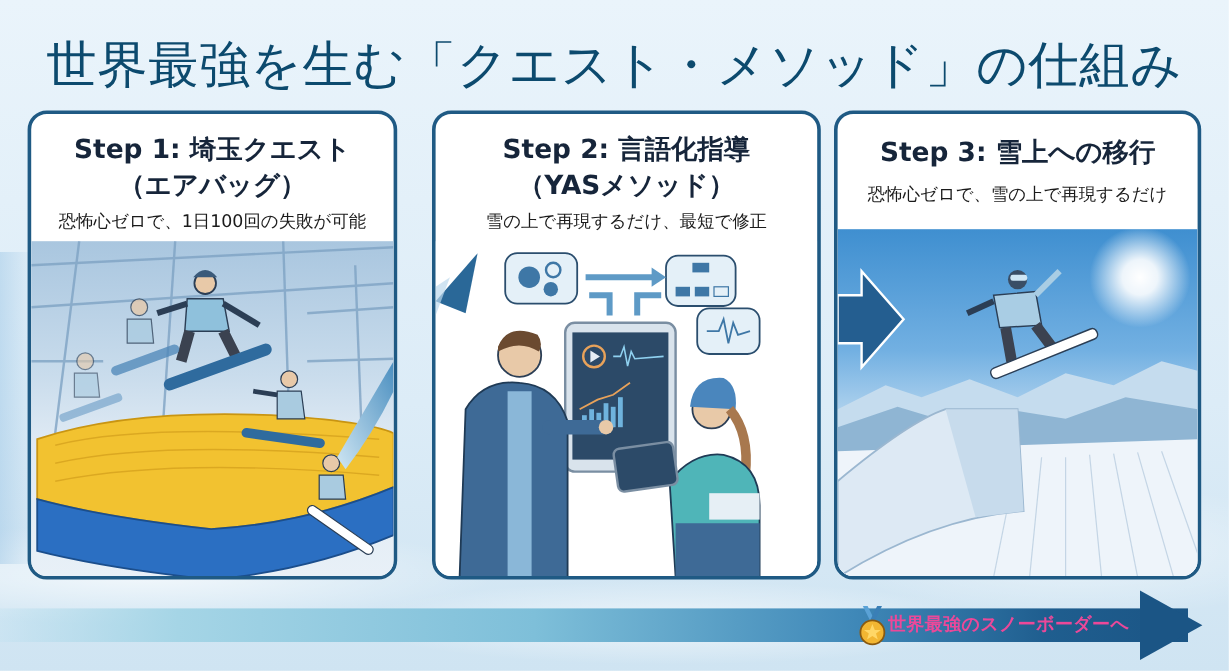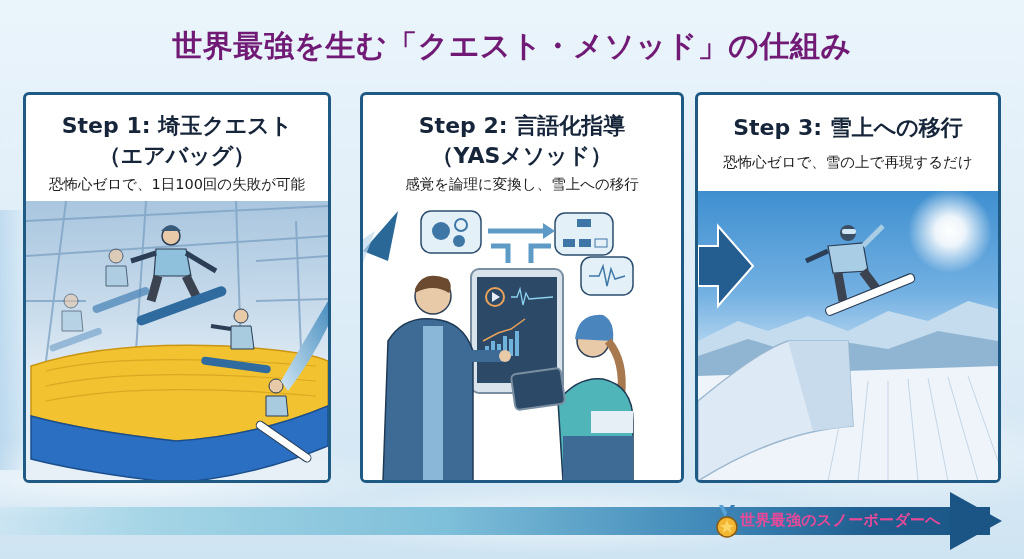--- a/index.html
+++ b/index.html
@@ -15,26 +15,26 @@
       radial-gradient(ellipse 420px 60px at 120px 80px, rgba(255,255,255,0.7), transparent 70%),
       radial-gradient(ellipse 380px 50px at 560px 120px, rgba(255,255,255,0.6), transparent 70%),
       radial-gradient(ellipse 300px 80px at 900px 60px, rgba(255,255,255,0.5), transparent 70%);
   }
   .bg-wave-left {
     position: absolute; left: 0; top: 210px; width: 30px; height: 260px;
     background: linear-gradient(90deg, rgba(160,200,230,0.5), transparent);
   }
   .title {
     position: absolute; left: 0; right: 0; top: 26px;
-    text-align: center; font-size: 30px; font-weight: bold; color: #701a75;
+    text-align: center; font-size: 42px; font-weight: normal; color: #0c4a6e;
     letter-spacing: 0.5px;
   }
   .panel {
     position: absolute; top: 92px; height: 391px;
-    background: #ffffff; border: 3px solid #1f5a84; border-radius: 6px;
+    background: #ffffff; border: 3px solid #1f5a84; border-radius: 16px;
     overflow: hidden;
   }
   .p1 { left: 23px; width: 308px; }
   .p2 { left: 360px; width: 324px; }
   .p3 { left: 695px; width: 306px; }
   .p-head { text-align: center; color: #16253a; }
   .p-title { font-size: 22px; font-weight: bold; line-height: 30px; }
   .p-sub { font-size: 14.5px; margin-top: 4px; color: #1b1b1b; }
   .p1 .p-head { padding-top: 16px; }
   .p2 .p-head { padding-top: 16px; }
@@ -136,21 +136,21 @@
         </linearGradient>
       </defs>
     </svg>
   </div>
 </div>
 
 <div class="panel p2">
   <div class="p-head">
     <div class="p-title">Step 2: 言語化指導</div>
     <div class="p-title">（YASメソッド）</div>
-    <div class="p-sub">感覚を論理に変換し、雪上への移行</div>
+    <div class="p-sub">雪の上で再現するだけ、最短で修正</div>
   </div>
   <div class="scene">
     <svg width="301" height="280" viewBox="0 0 301 280">
 
       <rect x="58" y="10" width="60" height="42" rx="10" fill="#e4f0f8" stroke="#2b4e6e" stroke-width="1.5"></rect>
       <circle cx="78" cy="30" r="9" fill="#3e77a6"></circle>
       <circle cx="98" cy="24" r="6" fill="none" stroke="#3e77a6" stroke-width="2"></circle>
       <circle cx="96" cy="40" r="6" fill="#3e77a6"></circle>
       <rect x="192" y="12" width="58" height="42" rx="10" fill="#e4f0f8" stroke="#2b4e6e" stroke-width="1.5"></rect>
       <rect x="214" y="18" width="14" height="8" fill="#3e77a6"></rect>

